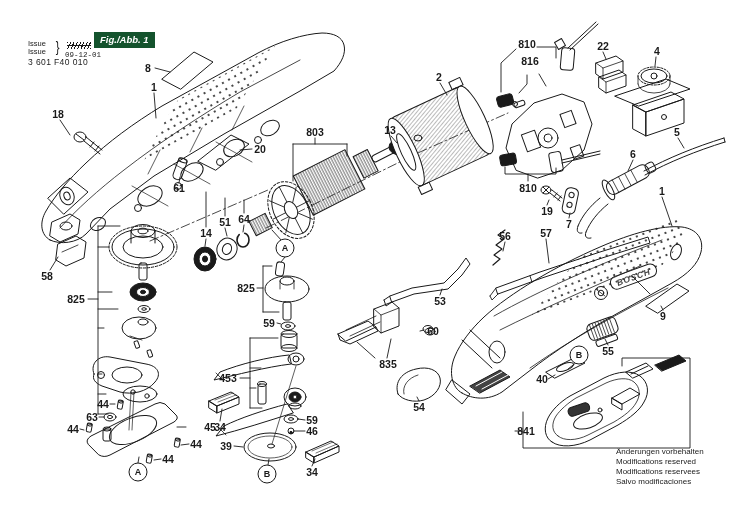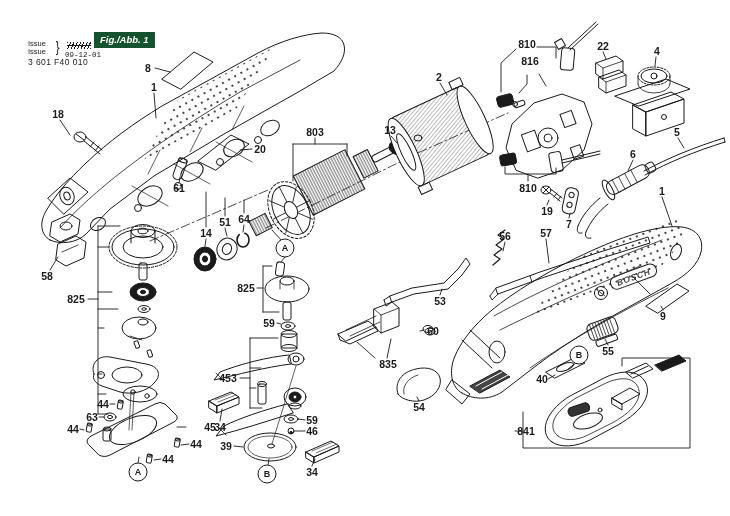--- a/index.html
+++ b/index.html
@@ -516,14 +516,20 @@
       <div class="callout" style="left: 677px; top: 132px;">5</div>
       <div class="callout" style="left: 633px; top: 154px;">6</div>
       <div class="callout" style="left: 662px; top: 191px;">1</div>
       <div class="callout" style="left: 663px; top: 316px;">9</div>
       <div class="callout" style="left: 608px; top: 351px;">55</div>
       <div class="callout" style="left: 542px; top: 379px;">40</div>
       <div class="callout circle" style="left: 579px; top: 355px;">B</div>
       <div class="callout" style="left: 506px; top: 431px; margin-left: 20px;">841</div>
     </div>
 
+  <div class="footer">
+    <span>Änderungen vorbehalten</span>
+    <span>Modifications reserved</span>
+    <span>Modifications reservees</span>
+    <span>Salvo modificaciones</span>
+  </div>
 
 </div>
 
 </body></html>

